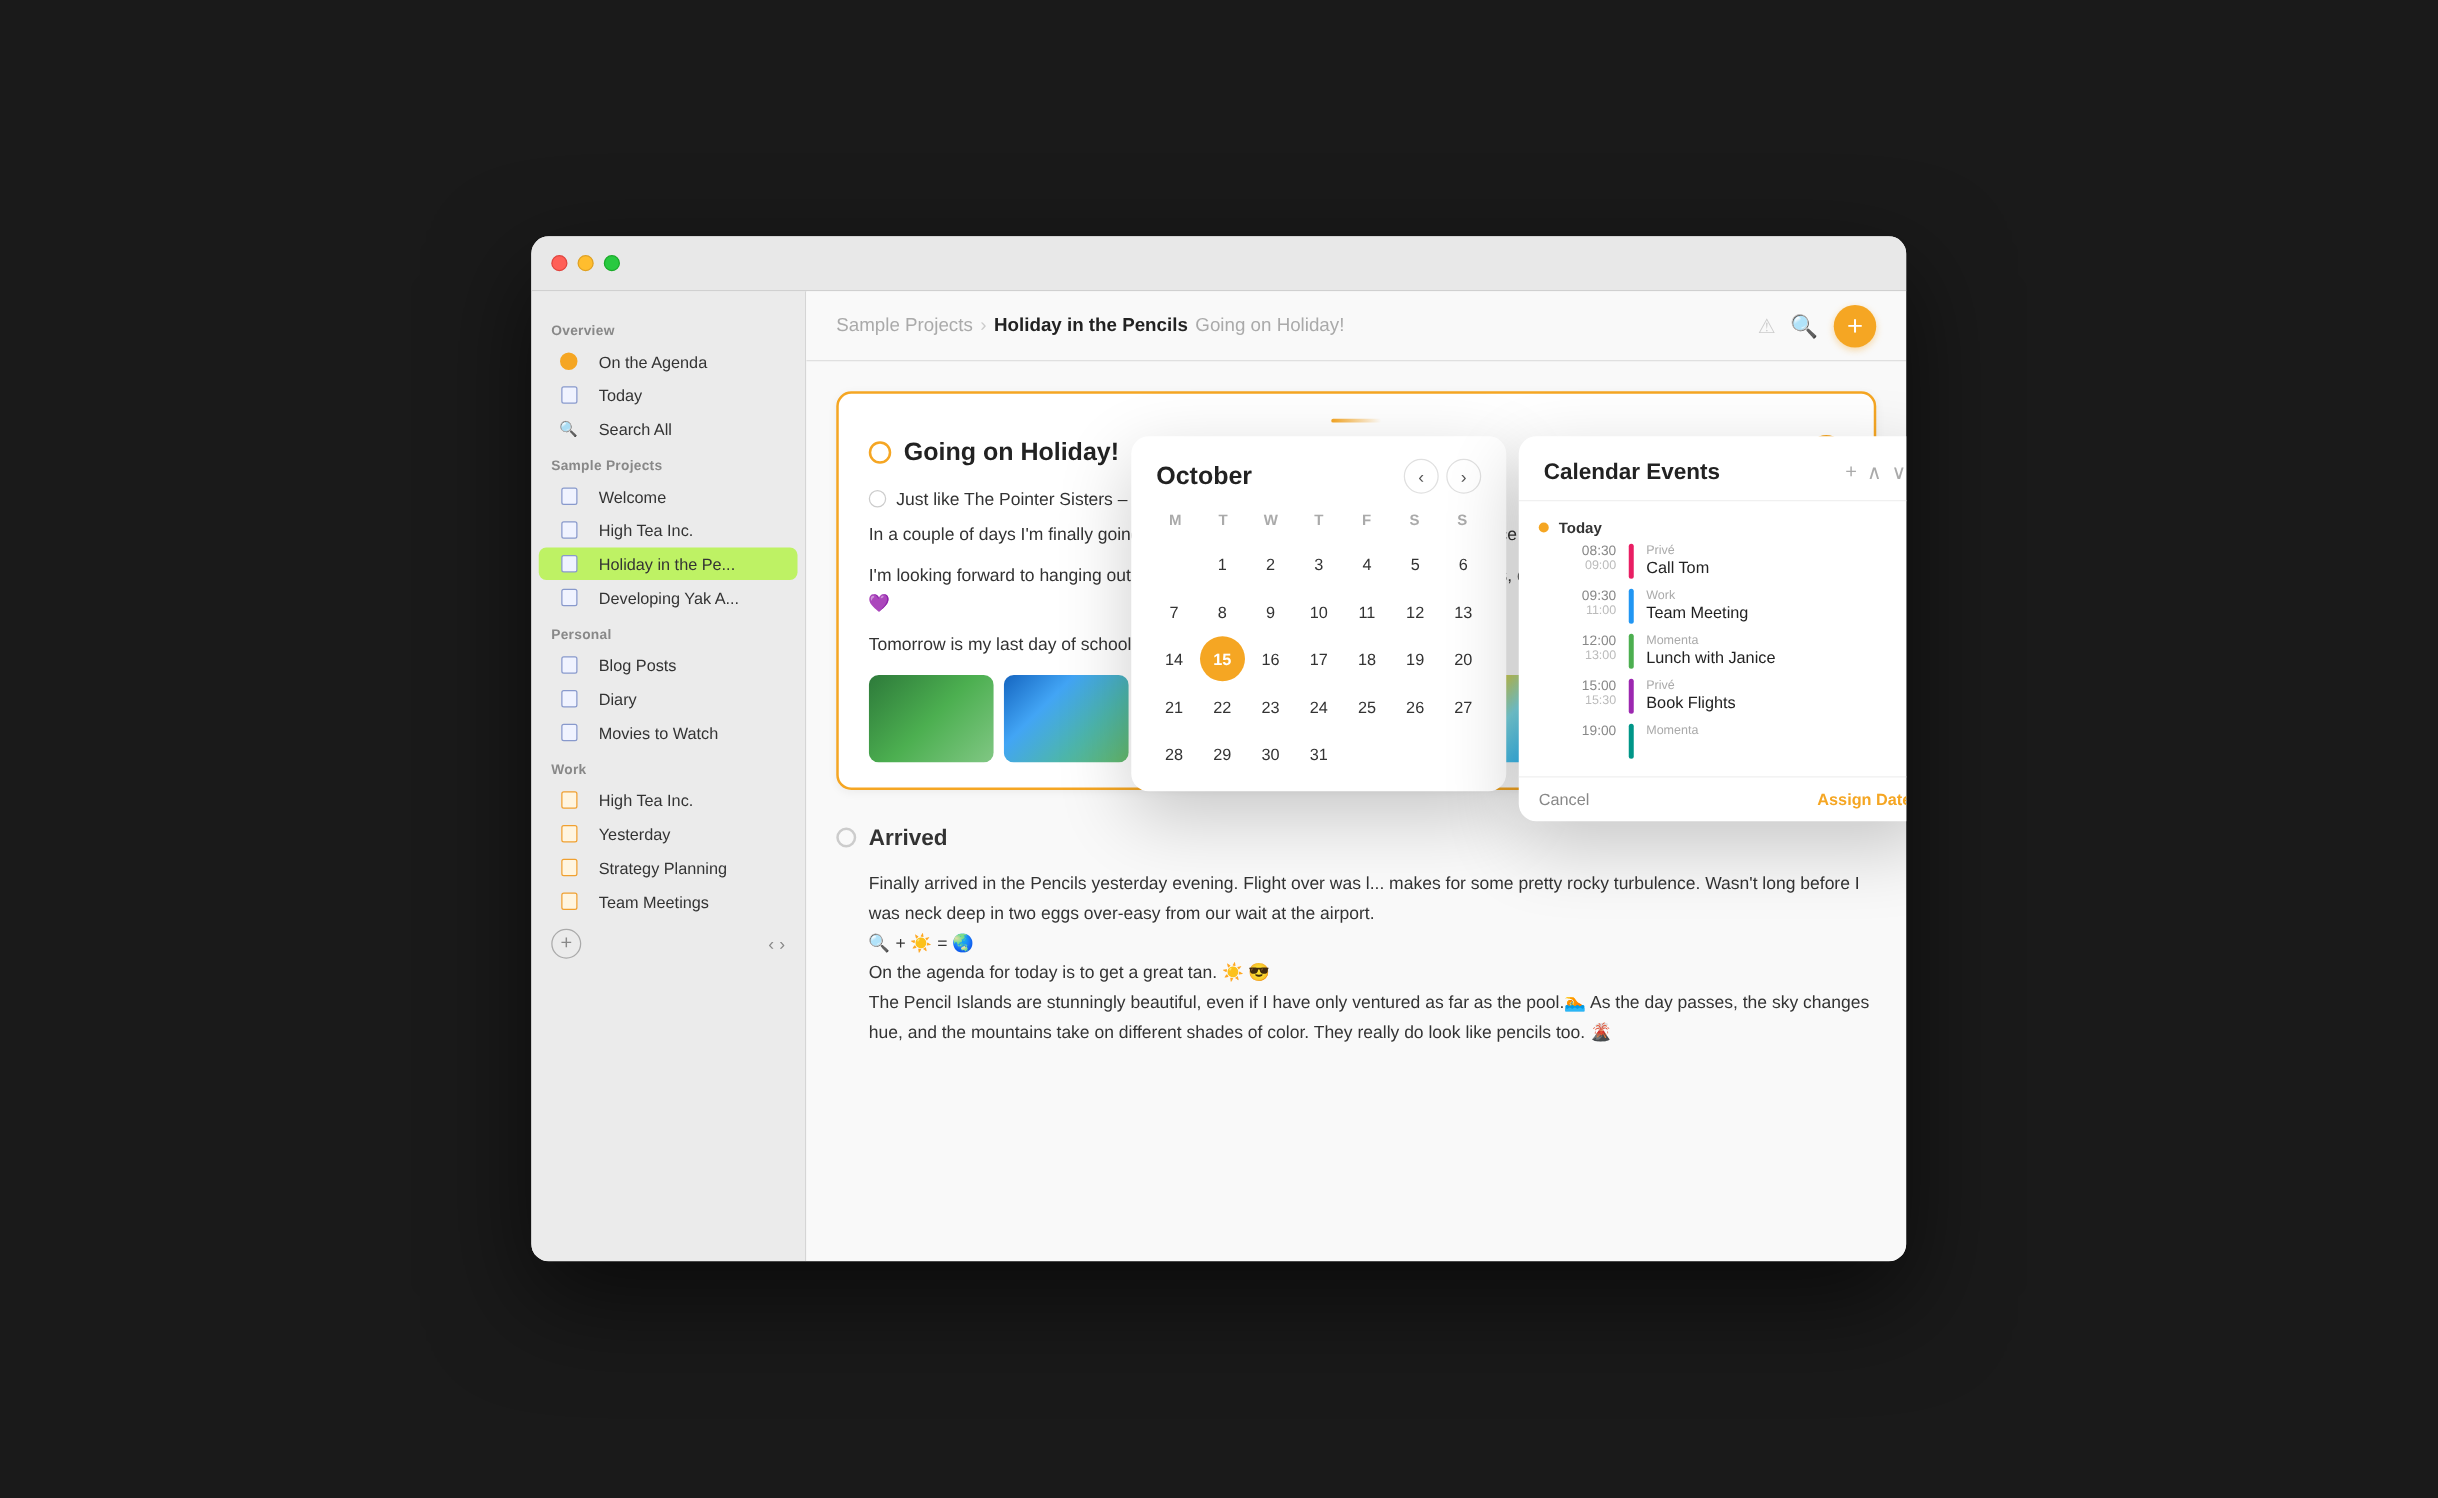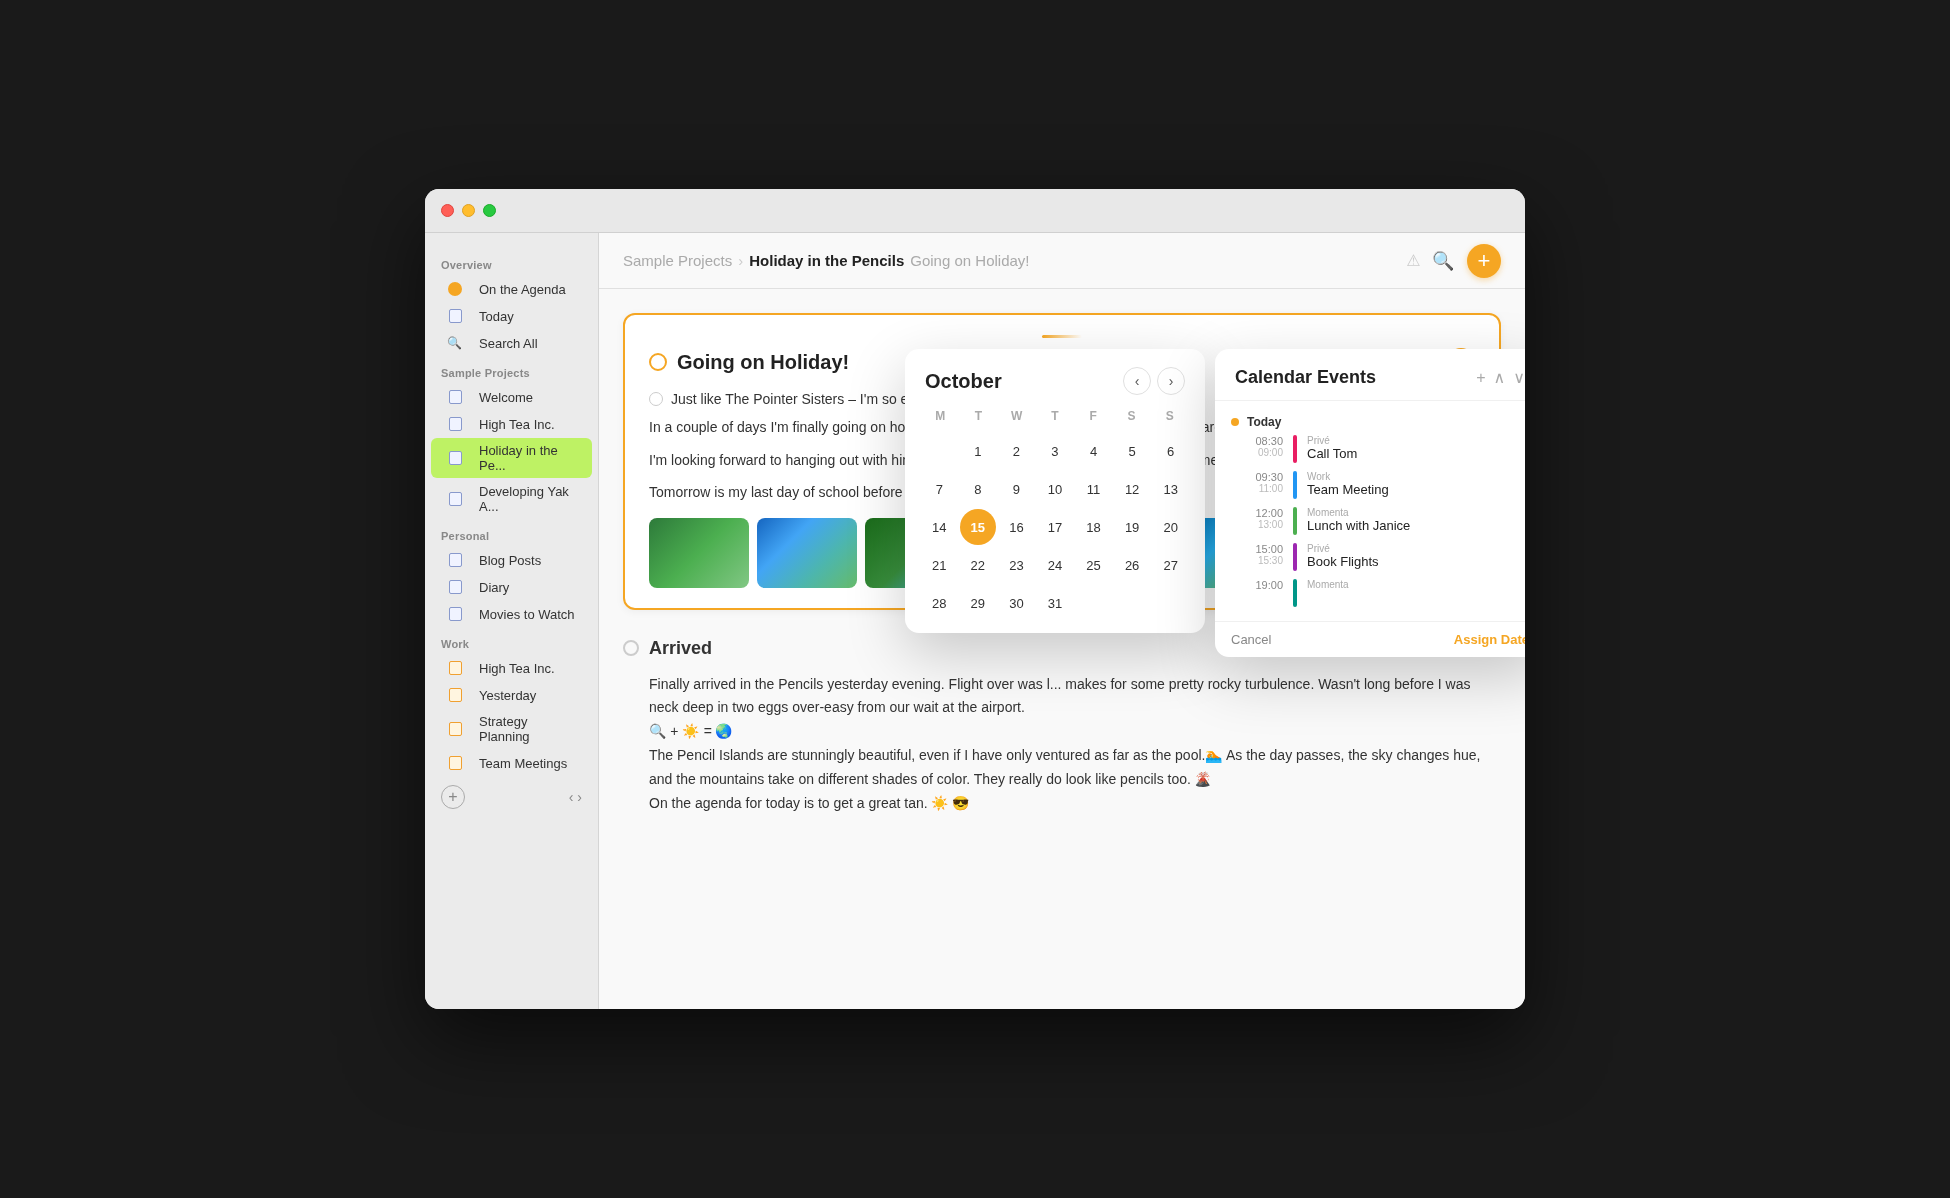--- a/index.html
+++ b/index.html
@@ -42,21 +42,21 @@
     }
     .tl-close { background: #ff5f57; border: 1px solid #e0443e; }
     .tl-min { background: #ffbd2e; border: 1px solid #dfa123; }
     .tl-max { background: #28c940; border: 1px solid #1aab29; }
     .app-body {
       display: flex;
       flex: 1;
       overflow: hidden;
     }
     .sidebar {
-      width: 174px;
+      width: 220px;
       background: #ebebeb;
       border-right: 1px solid #d5d5d5;
       padding: 16px 0;
       overflow-y: auto;
       flex-shrink: 0;
     }
     .sidebar-section-label {
       font-size: 11px;
       font-weight: 600;
       color: #888;
@@ -424,21 +424,21 @@
     }
     .today-dot {
       width: 8px;
       height: 8px;
       border-radius: 50%;
       background: #f5a623;
     }
     .event-row {
       display: flex;
       align-items: stretch;
-      padding: 4px 18px;
+      padding: 4px 28px;
       gap: 10px;
     }
     .event-time-col {
       display: flex;
       flex-direction: column;
       align-items: flex-end;
       min-width: 50px;
     }
     .event-time-start {
       font-size: 11px;
@@ -696,22 +696,22 @@
         </div>
 
         <div class="arrived-section">
           <div class="arrived-title">
             <div class="arrived-dot"></div>
             <span>Arrived</span>
           </div>
           <div class="arrived-body">
             <p>Finally arrived in the Pencils yesterday evening. Flight over was l... makes for some pretty rocky turbulence. Wasn't long before I was neck deep in two eggs over-easy from our wait at the airport.</p>
             <p>🔍 + ☀️ = 🌏</p>
+            <p>On the agenda for today is to get a great tan. ☀️ 😎</p>
             <p>The Pencil Islands are stunningly beautiful, even if I have only ventured as far as the pool.🏊 As the day passes, the sky changes hue, and the mountains take on different shades of color. They really do look like pencils too. 🌋</p>
-            <p>On the agenda for today is to get a great tan. ☀️ 😎</p>
           </div>
         </div>
       </div>
     </div>
   </div>
 
   <div class="calendar-popup">
     <div class="calendar-header">
       <span class="calendar-month">October</span>
       <div class="calendar-nav-btns">

